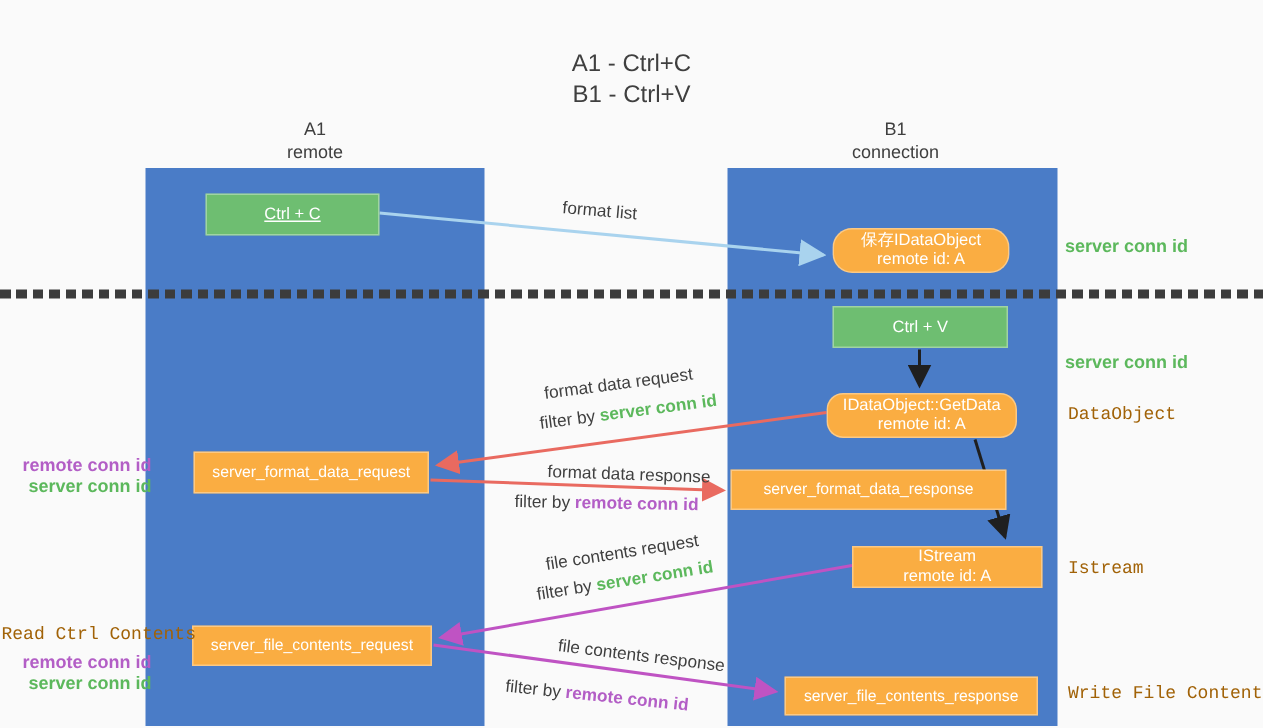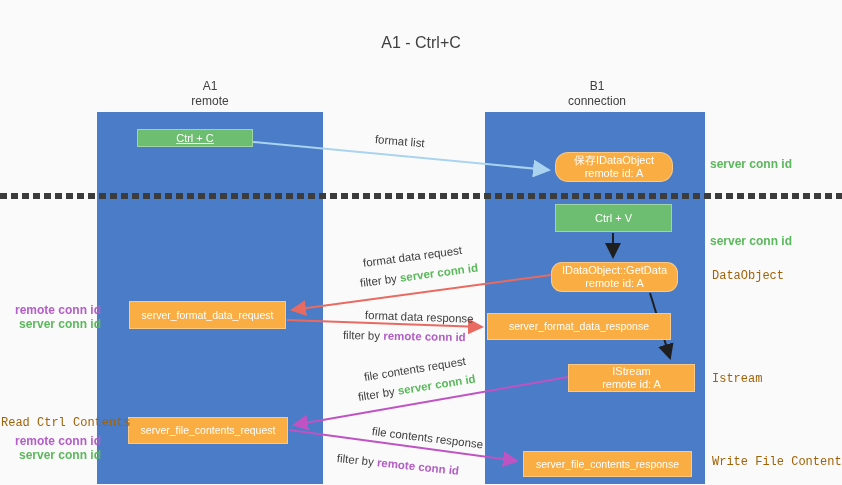--- a/index.html
+++ b/index.html
@@ -36,20 +36,21 @@
 
   svg.arrows{position:absolute;left:0;top:0;pointer-events:none;}
 </style>
 </head>
 <body>
 
 <div id="canvas">
 
   <div class="title">
     <div>A1 - Ctrl+C</div>
+    <div>B1 - Ctrl+V</div>
   </div>
 
   <div class="lane-header" style="left:130px;">
     <div>A1</div>
     <div>remote</div>
   </div>
   <div class="lane-header" style="left:517px;">
     <div>B1</div>
     <div>connection</div>
   </div>
@@ -76,21 +77,21 @@
     </defs>
     <line x1="253" y1="118" x2="549" y2="146" stroke="#a9d3ee" stroke-width="2" marker-end="url(#m-blue)"></line>
     <line x1="613" y1="209" x2="613" y2="233" stroke="#1f1f1f" stroke-width="2" marker-end="url(#m-black)"></line>
     <line x1="650" y1="269" x2="670" y2="334" stroke="#1f1f1f" stroke-width="2" marker-end="url(#m-black)"></line>
     <line x1="551" y1="251" x2="292" y2="286" stroke="#e96a60" stroke-width="2" marker-end="url(#m-red)"></line>
     <line x1="287" y1="296" x2="482" y2="303" stroke="#e96a60" stroke-width="2" marker-end="url(#m-red)"></line>
     <line x1="568" y1="353" x2="294" y2="401" stroke="#bf53c3" stroke-width="2" marker-end="url(#m-mag)"></line>
     <line x1="289" y1="406" x2="517" y2="437" stroke="#bf53c3" stroke-width="2" marker-end="url(#m-mag)"></line>
   </svg>
 
-  <div class="node green" style="left:137px;top:105px;width:116px;height:18px;text-decoration:underline;">
+  <div class="node green" style="left:137px;top:105px;width:116px;height:28px;text-decoration:underline;">
     <span>Ctrl + C</span>
   </div>
 
   <div class="node orange" style="left:555px;top:128px;width:118px;height:30px;border-radius:13px;">
     <span>保存IDataObject</span>
     <span>remote id: A</span>
   </div>
 
   <div class="node green" style="left:555px;top:180px;width:117px;height:28px;">
     <span>Ctrl + V</span>

